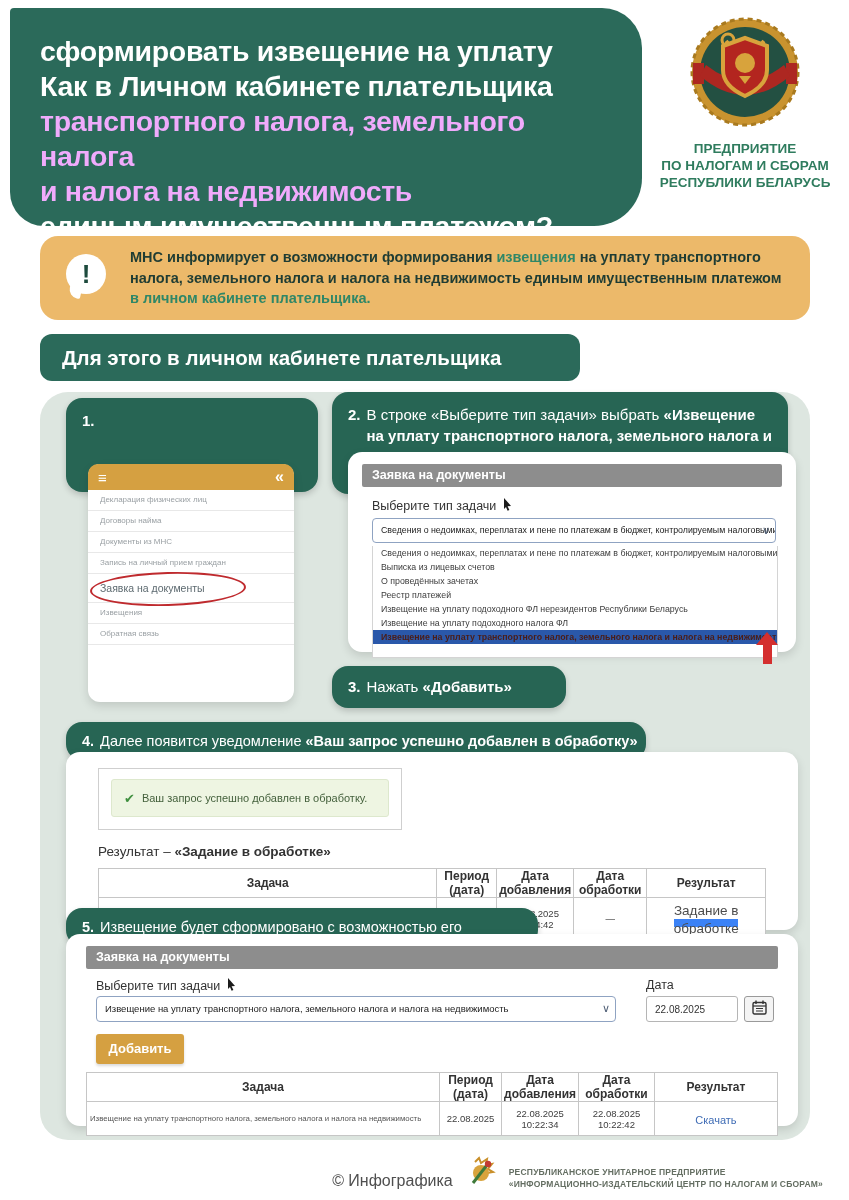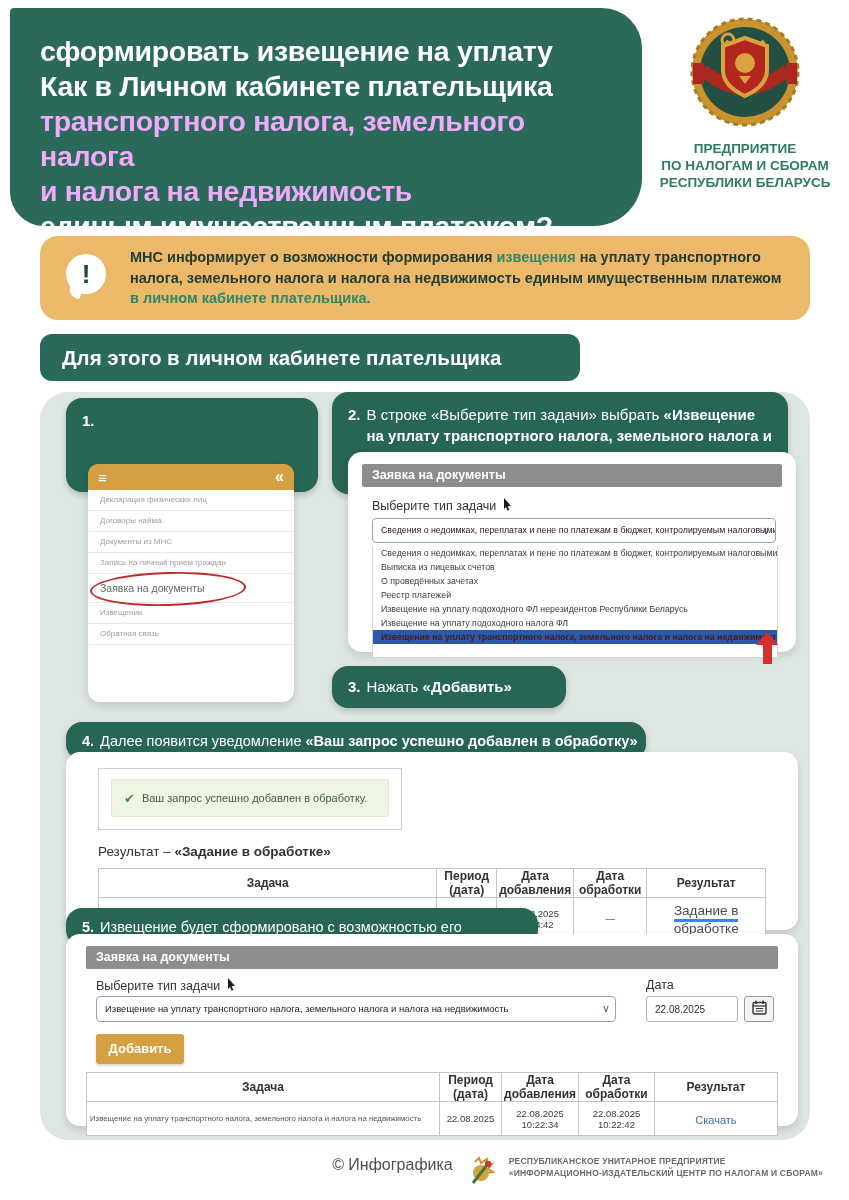--- a/index.html
+++ b/index.html
@@ -72,33 +72,33 @@
   .notifOuter{position:absolute;border:1px solid #cfcfcf;background:#fff;}
   .alert{margin:10px 12px;height:38px;background:#eef5e2;border:1px solid #dde8cd;border-radius:3px;
         display:flex;align-items:center;padding:0 12px;font-size:11px;color:#44603c;box-sizing:border-box;}
   .alert .chk{color:#3f8f3f;font-weight:bold;font-size:13px;margin-right:7px;}
   .resline{position:absolute;font-size:13.5px;color:#333;}
   table.tb{position:absolute;border-collapse:collapse;background:#fff;}
   .tb th{border:1px solid #c6c6c6;font-size:12px;font-weight:bold;color:#333;height:26px;padding:0 2px;}
   .tb td{border:1px solid #c6c6c6;text-align:center;color:#3d3d3d;padding:2px 3px;}
   .tb .taskcell{font-size:7.8px;text-align:left;color:#555;line-height:9px;}
   .tb .dcell{font-size:9.5px;line-height:11px;}
-  .proc{text-decoration:none;border-bottom:3px solid #3b82f6;font-size:13.5px;color:#4c4c4c;padding-bottom:1px;}
+  .proc{text-decoration:none;border-bottom:8px solid #3b82f6;font-size:13.5px;color:#4c4c4c;padding-bottom:1px;}
   .dl{font-size:11px;color:#3f6cb5;}
 
   
   .dateIn{position:absolute;height:26px;border:1px solid #b5b5b5;border-radius:3px;background:#fff;
         font-size:10px;color:#333;line-height:26px;padding-left:8px;box-sizing:border-box;}
   .calBtn{position:absolute;width:30px;height:26px;border:1px solid #9a9a9a;border-radius:3px;background:#f4f4f4;
         display:flex;align-items:center;justify-content:center;box-sizing:border-box;}
   .addBtn{position:absolute;width:88px;height:30px;background:#d5a041;border-radius:3px;color:#fff;
         font-weight:bold;font-size:13px;text-align:center;line-height:30px;box-shadow:0 2px 3px rgba(0,0,0,.15);}
 
   
-  .footer{position:absolute;right:26px;top:1156px;display:flex;align-items:flex-start;gap:12px;}
+  .footer{position:absolute;right:26px;top:1156px;display:flex;align-items:flex-end;gap:12px;}
   .copy{font-size:16px;color:#4f4f4f;}
   .org{font-size:8.5px;font-weight:bold;color:#646e62;line-height:11.5px;letter-spacing:.2px;}
   .curs{display:inline-block;}
 </style>
 </head>
 <body>
 
 <div id="page">
 
   <div class="hdr">

